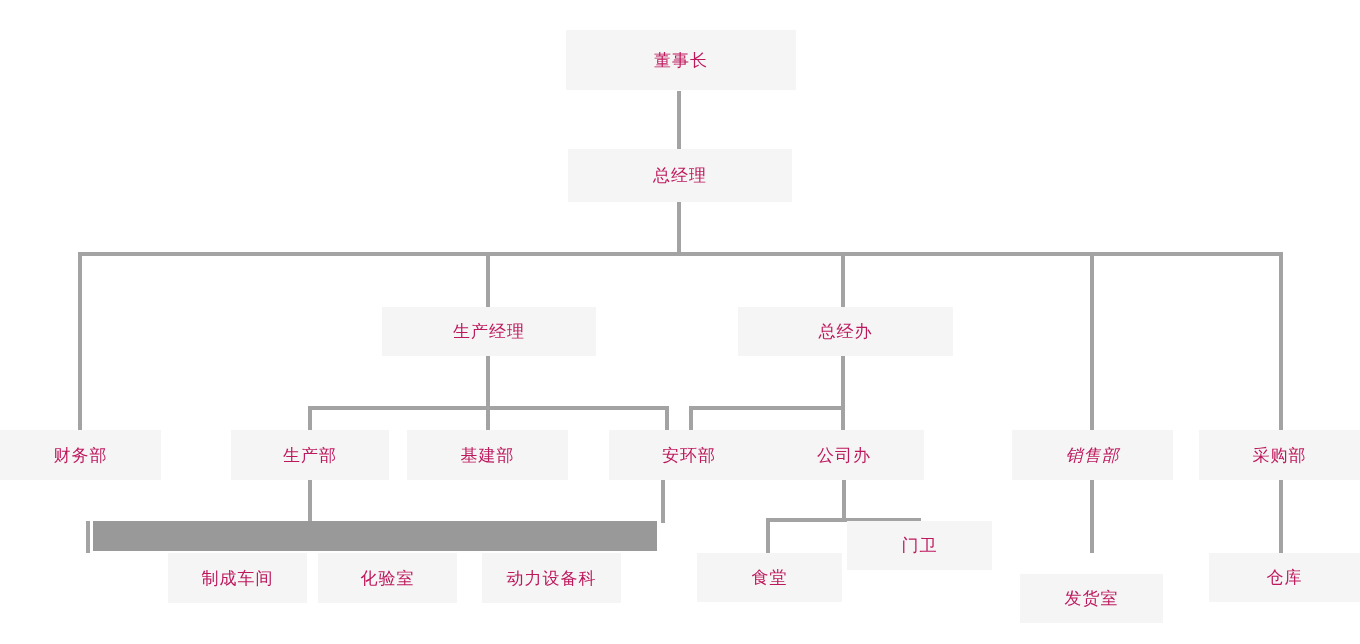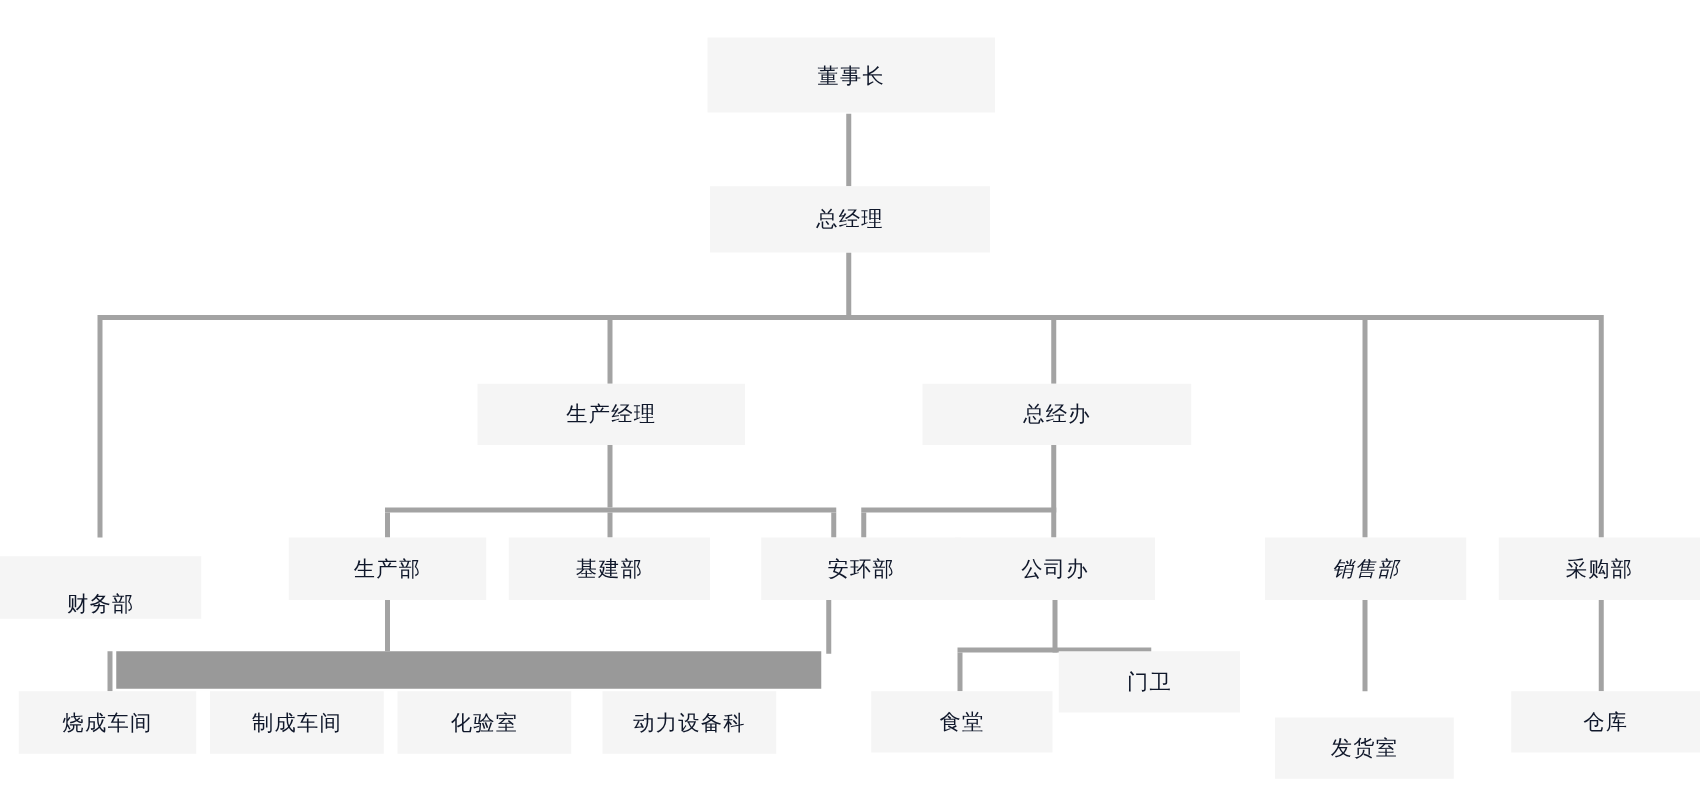--- a/index.html
+++ b/index.html
@@ -15,21 +15,21 @@
     overflow: hidden;
     font-family: "Liberation Sans", "DejaVu Sans", sans-serif;
   }
   .node {
     position: absolute;
     background: #f5f5f5;
     display: flex;
     align-items: center;
     justify-content: center;
     font-size: 17px;
-    color: #0f172a;
+    color: #be185d;
     letter-spacing: 1px;
     white-space: nowrap;
   }
   .line {
     position: absolute;
     background: #a3a3a3;
   }
   .bar {
     position: absolute;
     background: #999999;
@@ -80,21 +80,21 @@
     <span>总经理</span>
   </div>
 
   <div class="node" style="left:382px; top:307px; width:214px; height:49px;">
     <span>生产经理</span>
   </div>
   <div class="node" style="left:738px; top:307px; width:215px; height:49px;">
     <span>总经办</span>
   </div>
 
-  <div class="node" style="left:0px; top:445px; width:161px; height:50px;align-items:flex-end;">
+  <div class="node" style="left:0px; top:430px; width:161px; height:50px;">
     <span>财务部</span>
   </div>
   <div class="node" style="left:231px; top:430px; width:158px; height:50px;">
     <span>生产部</span>
   </div>
   <div class="node" style="left:407px; top:430px; width:161px; height:50px;">
     <span>基建部</span>
   </div>
   <div class="node" style="left:609px; top:430px; width:160px; height:50px;">
     <span>安环部</span>
@@ -102,23 +102,20 @@
   <div class="node" style="left:764px; top:430px; width:160px; height:50px;justify-content:center;">
     <span>公司办</span>
   </div>
   <div class="node" style="left:1012px; top:430px; width:161px; height:50px;font-style:italic;">
     <span>销售部</span>
   </div>
   <div class="node" style="left:1199px; top:430px; width:161px; height:50px;">
     <span>采购部</span>
   </div>
 
-  <div class="node" style="left:15px; top:553px; width:142px; height:50px;">
-    <span>烧成车间</span>
-  </div>
   <div class="node" style="left:168px; top:553px; width:139px; height:50px;">
     <span>制成车间</span>
   </div>
   <div class="node" style="left:318px; top:553px; width:139px; height:50px;">
     <span>化验室</span>
   </div>
   <div class="node" style="left:482px; top:553px; width:139px; height:50px;">
     <span>动力设备科</span>
   </div>
   <div class="node" style="left:697px; top:553px; width:145px; height:49px;">

